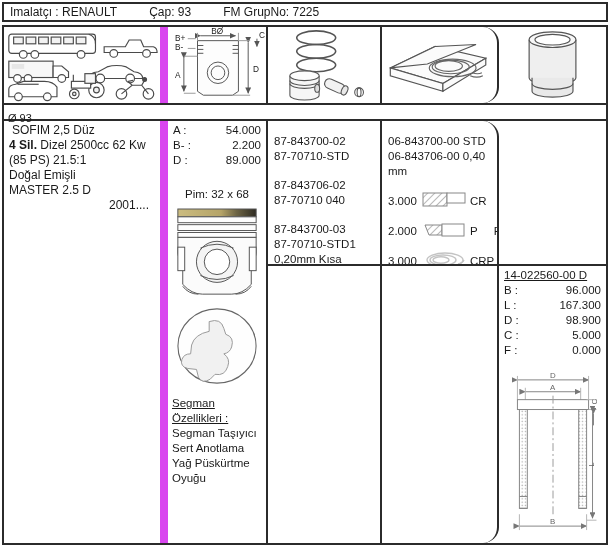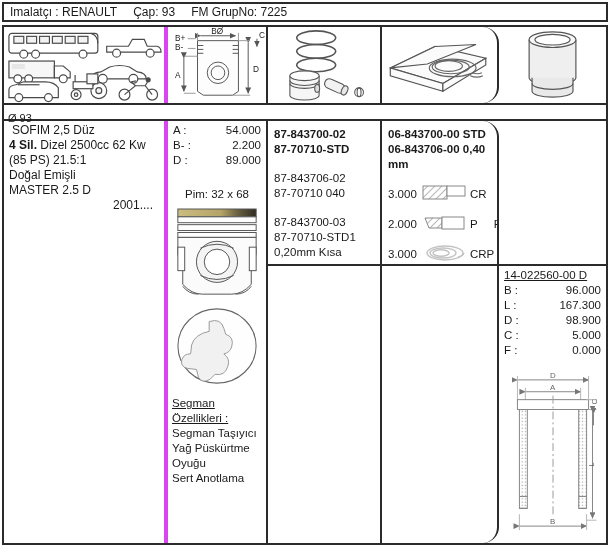--- a/index.html
+++ b/index.html
@@ -1,32 +1,32 @@
 <!DOCTYPE html>
 <html><head>
 <meta charset="utf-8">
 <style>
   * { box-sizing: border-box; margin: 0; padding: 0; }
   html,body { background:#fff; }
   body { width:611px; height:546px; font-family:"Liberation Sans", sans-serif; color:#1a1a1a; position:relative; }
   .page { position:absolute; inset:0; background:#fff; overflow:hidden; }
 
   .header-box { position:absolute; left:2px; top:2px; width:606px; height:20px;
-    border:2px solid #2b2b2b; display:flex; align-items:center; padding:0 6px; gap:16px;
+    border:2px solid #2b2b2b; display:flex; align-items:center; padding:0 6px; gap:32px;
     font-size:12px; white-space:nowrap; }
 
   .catalog-table { position:absolute; left:2px; top:25px; width:606px; height:520px;
     border:2px solid #2b2b2b; display:flex; flex-direction:column; background:#fff; }
 
   .row-icons { height:78px; border-bottom:2px solid #2b2b2b; display:flex; flex:none; }
   .row-diameter { height:16px; border-bottom:2px solid #2b2b2b; flex:none;
     font-size:11px; padding:7px 4px; }
   .row-main { flex:1; display:flex; min-height:0; }
 
-  .c1 { width:164px; flex:none; border-right:4px solid #d946ef; }
+  .c1 { width:164px; flex:none; border-right:8px solid #d946ef; }
   .c2 { width:100px; flex:none; border-right:2px solid #2b2b2b; }
   .c3 { width:114px; flex:none; border-right:2px solid #2b2b2b; }
   .c4 { width:117px; flex:none; border-right:2px solid #2b2b2b;border-radius:16px; }
   .c5 { flex:1; min-width:0; }
 
   .icon-cell { display:flex; align-items:center; justify-content:center; overflow:hidden; }
 
   .app-text { padding:2px 5px; font-size:12px; line-height:15px; }
   .app-year { text-align:right; padding-right:6px; margin-top:0px; font-size:12px; }
   .b { font-weight:bold; }
@@ -34,21 +34,21 @@
   .dim-block { padding:2px 5px; font-size:11.5px; line-height:15px; }
   .dim-row { display:flex; justify-content:space-between; }
   .pim-line { text-align:center; font-size:11.5px; margin-top:18px; }
   .piston-side { display:block; margin:6px auto 0; }
   .crown-view { display:block; margin:0 auto; }
   .features { margin-top:8px; padding:0 2px 0 4px; font-size:11.5px; line-height:15px; }
   .features .title { text-decoration:underline; }
 
   .codes { padding:2px 6px; font-size:11.5px; line-height:15px; }
   .codes .grp { margin-top:14px; }
-  .codes .grp:first-child { margin-top:4px;font-weight:bold; }
+  .codes .grp:first-child { margin-top:11px; }
 
   .split-top { height:145px; border-bottom:2px solid #2b2b2b; overflow:hidden; }
 
   .ringrow { display:flex; align-items:center; padding:0 4px 0 6px; font-size:11.5px; margin-top:10px; }
   .ringrow:first-of-type { margin-top:13px; }
   .ringrow .rsize { width:34px; flex:none; }
   .ringrow .ricon { width:48px; flex:none; }
   .ringrow .rtype { margin-left:auto; }
   .ringrow .rspec { width:30px; flex:none; text-align:right; margin-left:6px; }
 
@@ -281,22 +281,22 @@
         </svg>
 
         <svg class="crown-view" width="90" height="84" viewBox="0 0 92 86">
           <ellipse cx="46" cy="43" rx="40" ry="38" fill="#fefefe" stroke="#666" stroke-width="1.1"></ellipse>
           <path d="M38,18 q12,-4 15,7 l2,6 q9,3 6,13 q-2,6 -8,7 q7,5 4,13 q-3,10 -13,8 l-5,5 q-8,5 -12,-2 l-2,-8 -9,-1 q-8,-2 -6,-9 q2,-6 9,-6 l1,-9 q3,-11 18,-14 z" fill="#f1f1f1" stroke="#999" stroke-width="1"></path>
         </svg>
 
         <div class="features">
           <div class="title">Segman Özellikleri :</div>
           <div>Segman Taşıyıcı</div>
+          <div>Sert Anotlama</div>
           <div>Yağ Püskürtme Oyuğu</div>
-          <div>Sert Anotlama</div>
         </div>
       </div>
 
       <div class="c3">
         <div class="split-top">
           <div class="codes">
             <div class="grp">
               <div>87-843700-02</div>
               <div>87-70710-STD</div>
             </div>

